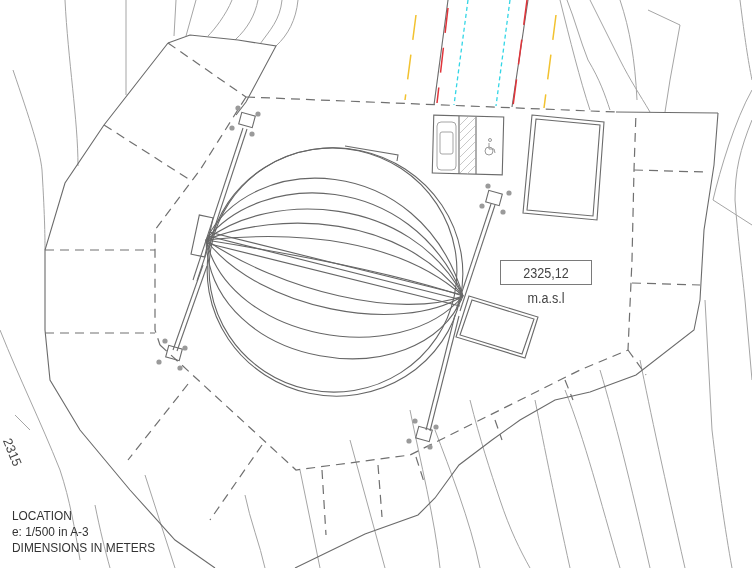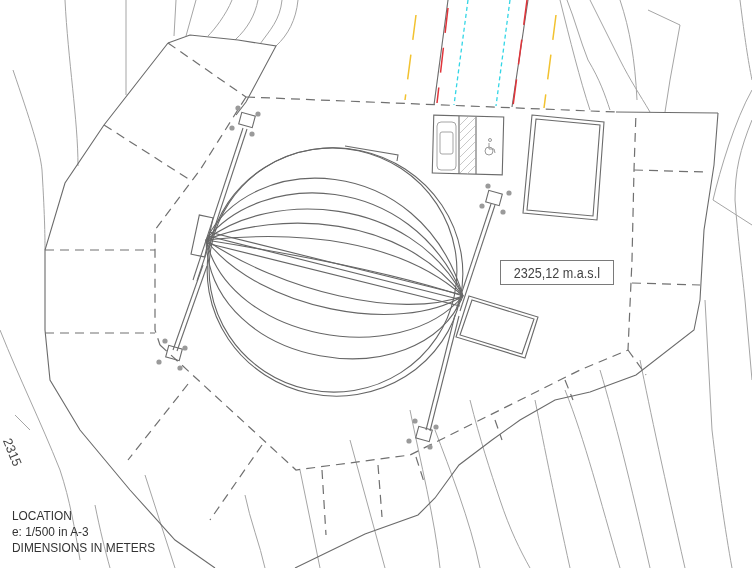--- a/index.html
+++ b/index.html
@@ -3,21 +3,21 @@
 <meta charset="utf-8">
 <style>
   html, body { margin:0; padding:0; background:#ffffff; }
   body { width:752px; height:568px; position:relative; overflow:hidden;
          font-family: "Liberation Sans", sans-serif; }
   #plan { position:absolute; left:0; top:0; width:752px; height:568px; }
   .legend { position:absolute; left:12px; top:508px; color:#333;
             font-size:13.5px; line-height:16px; font-family:"Liberation Sans", sans-serif;
             transform: scaleX(0.88); transform-origin:left top; }
   .legend div { white-space:nowrap; }
-  .elev-label { position:absolute; left:500px; top:260px; width:114px; height:25px;
+  .elev-label { position:absolute; left:500px; top:260px; width:92px; height:25px;
                 border:1px solid #7a7a7a; background:#fff; color:#444;
                 font-size:14px; line-height:25px; text-align:center;
                 font-family:"Liberation Sans", sans-serif; box-sizing:border-box; }
   .elev-label span { display:inline-block; transform:scaleX(0.9); }
   .contour-label { position:absolute; left:14px; top:436px; color:#444; font-size:13px;
                    transform: rotate(68deg); transform-origin:left top;
                    font-family:"Liberation Sans", sans-serif; }
   .ln { fill:none; stroke:#6b6b6b; stroke-width:1.1; }
   .lt { fill:none; stroke:#a5a5a5; stroke-width:1; }
   .dash { fill:none; stroke:#707070; stroke-width:1.2; stroke-dasharray:9 6; }

